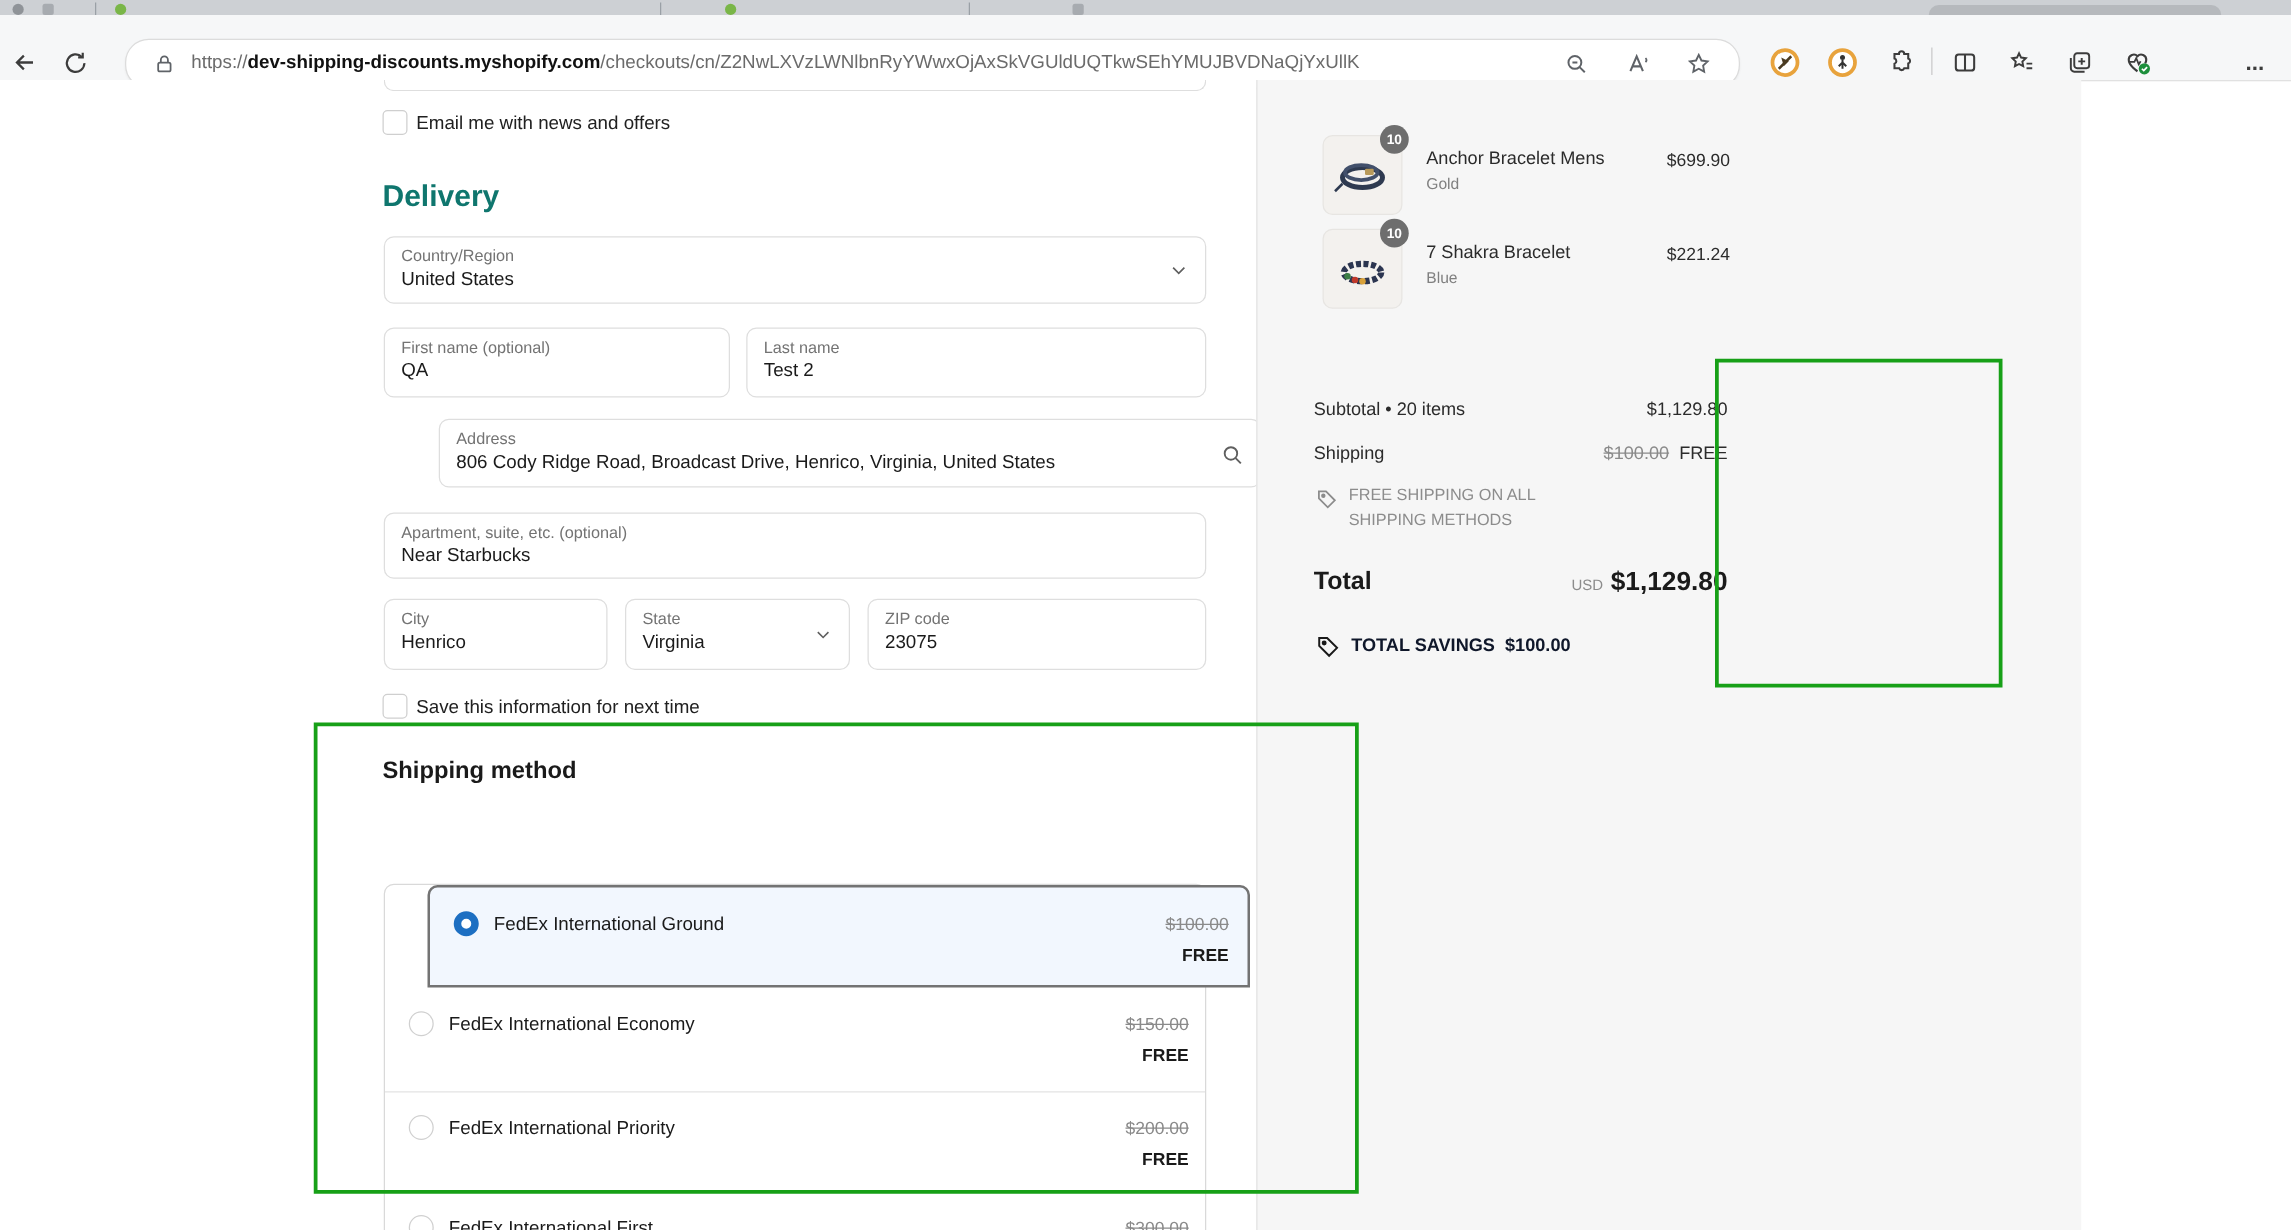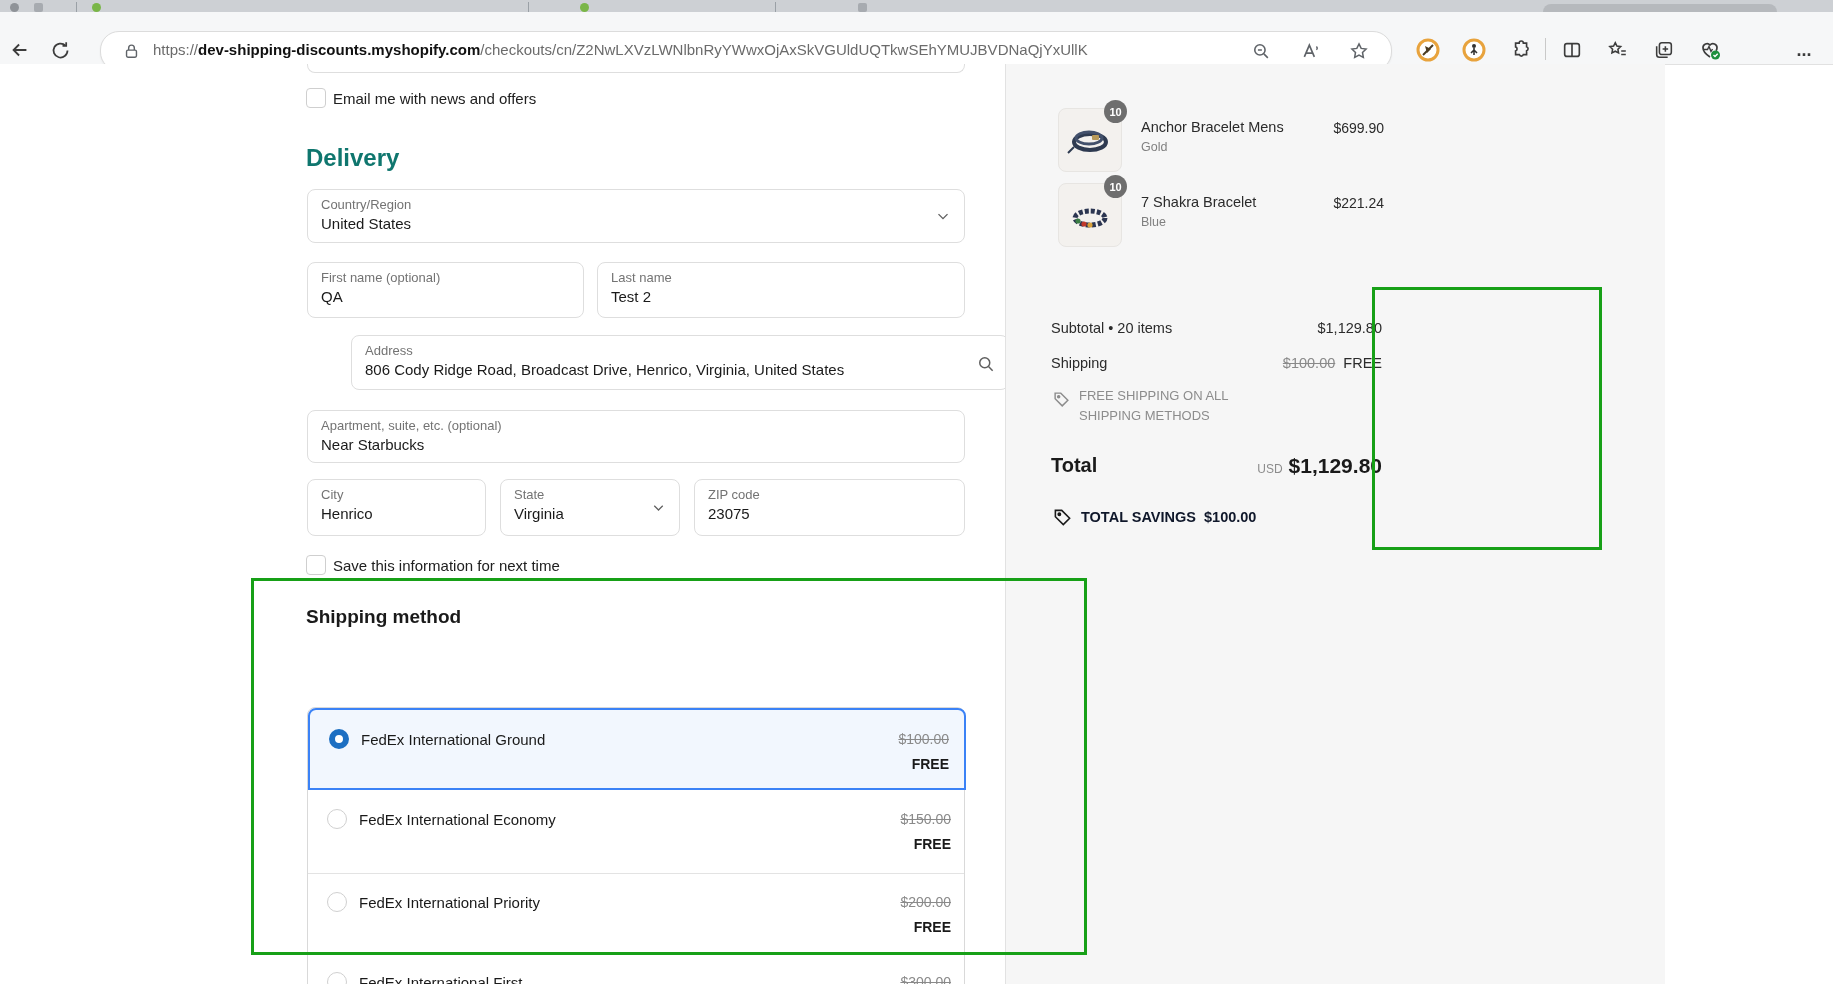--- a/index.html
+++ b/index.html
@@ -26,21 +26,21 @@
   .cbx{position:absolute;width:18px;height:18px;background:#fff;border:1px solid #cfcfcf;border-radius:4px;}
   .cbx-label{position:absolute;font-size:15px;color:#202020;}
   .field{position:absolute;background:#fff;border:1px solid #dedede;border-radius:8px;box-sizing:border-box;}
   .field .lbl{position:absolute;left:13px;top:7px;font-size:13px;color:#737373;white-space:nowrap;}
   .field .val{position:absolute;left:13px;top:25px;font-size:15px;color:#1a1a1a;white-space:nowrap;}
   .field .chev{position:absolute;right:12px;top:50%;margin-top:-9px;}
   
   #ship-options{position:absolute;left:307px;top:643px;width:658px;height:325px;background:#fff;border:1px solid #d9d9d9;border-radius:8px;box-sizing:border-box;}
   .opt{position:absolute;left:0;width:658px;box-sizing:border-box;}
   .opt .radio{position:absolute;left:19px;top:19px;width:20px;height:20px;border-radius:50%;box-sizing:border-box;border:1px solid #d0d0d0;background:#fff;}
-  .opt.sel{background:#f2f7fe;border:2px solid #3b82f6;border-radius:8px 8px 0 0;}
+  .opt.sel{background:#f2f7fe;border:2px solid #737373;border-radius:8px 8px 0 0;margin-left:34px;}
   .opt.sel .radio{border:6px solid #1d6fc2;}
   .opt .oname{position:absolute;left:51px;top:21px;font-size:15px;color:#1a1a1a;white-space:nowrap;}
   .opt .oprice{position:absolute;right:15px;top:21px;font-size:14px;color:#8a8a8a;text-decoration:line-through;}
   .opt .ofree{position:absolute;right:15px;top:46px;font-size:14px;font-weight:700;color:#1a1a1a;}
   .opt-div{position:absolute;left:0;width:656px;height:1px;background:#e3e3e3;}
   
   .green-box{position:absolute;border:3px solid #17a017;box-sizing:border-box;background:transparent;pointer-events:none;}
   
   #sidebar{left:1005px;top:64px;width:660px;height:920px;background:#f6f6f6;border-left:1px solid #e2e2e2;box-sizing:border-box;}
   .thumb{position:absolute;width:64px;height:64px;background:#f3f1ee;border:1px solid #e7e5e2;border-radius:8px;box-sizing:border-box;}

